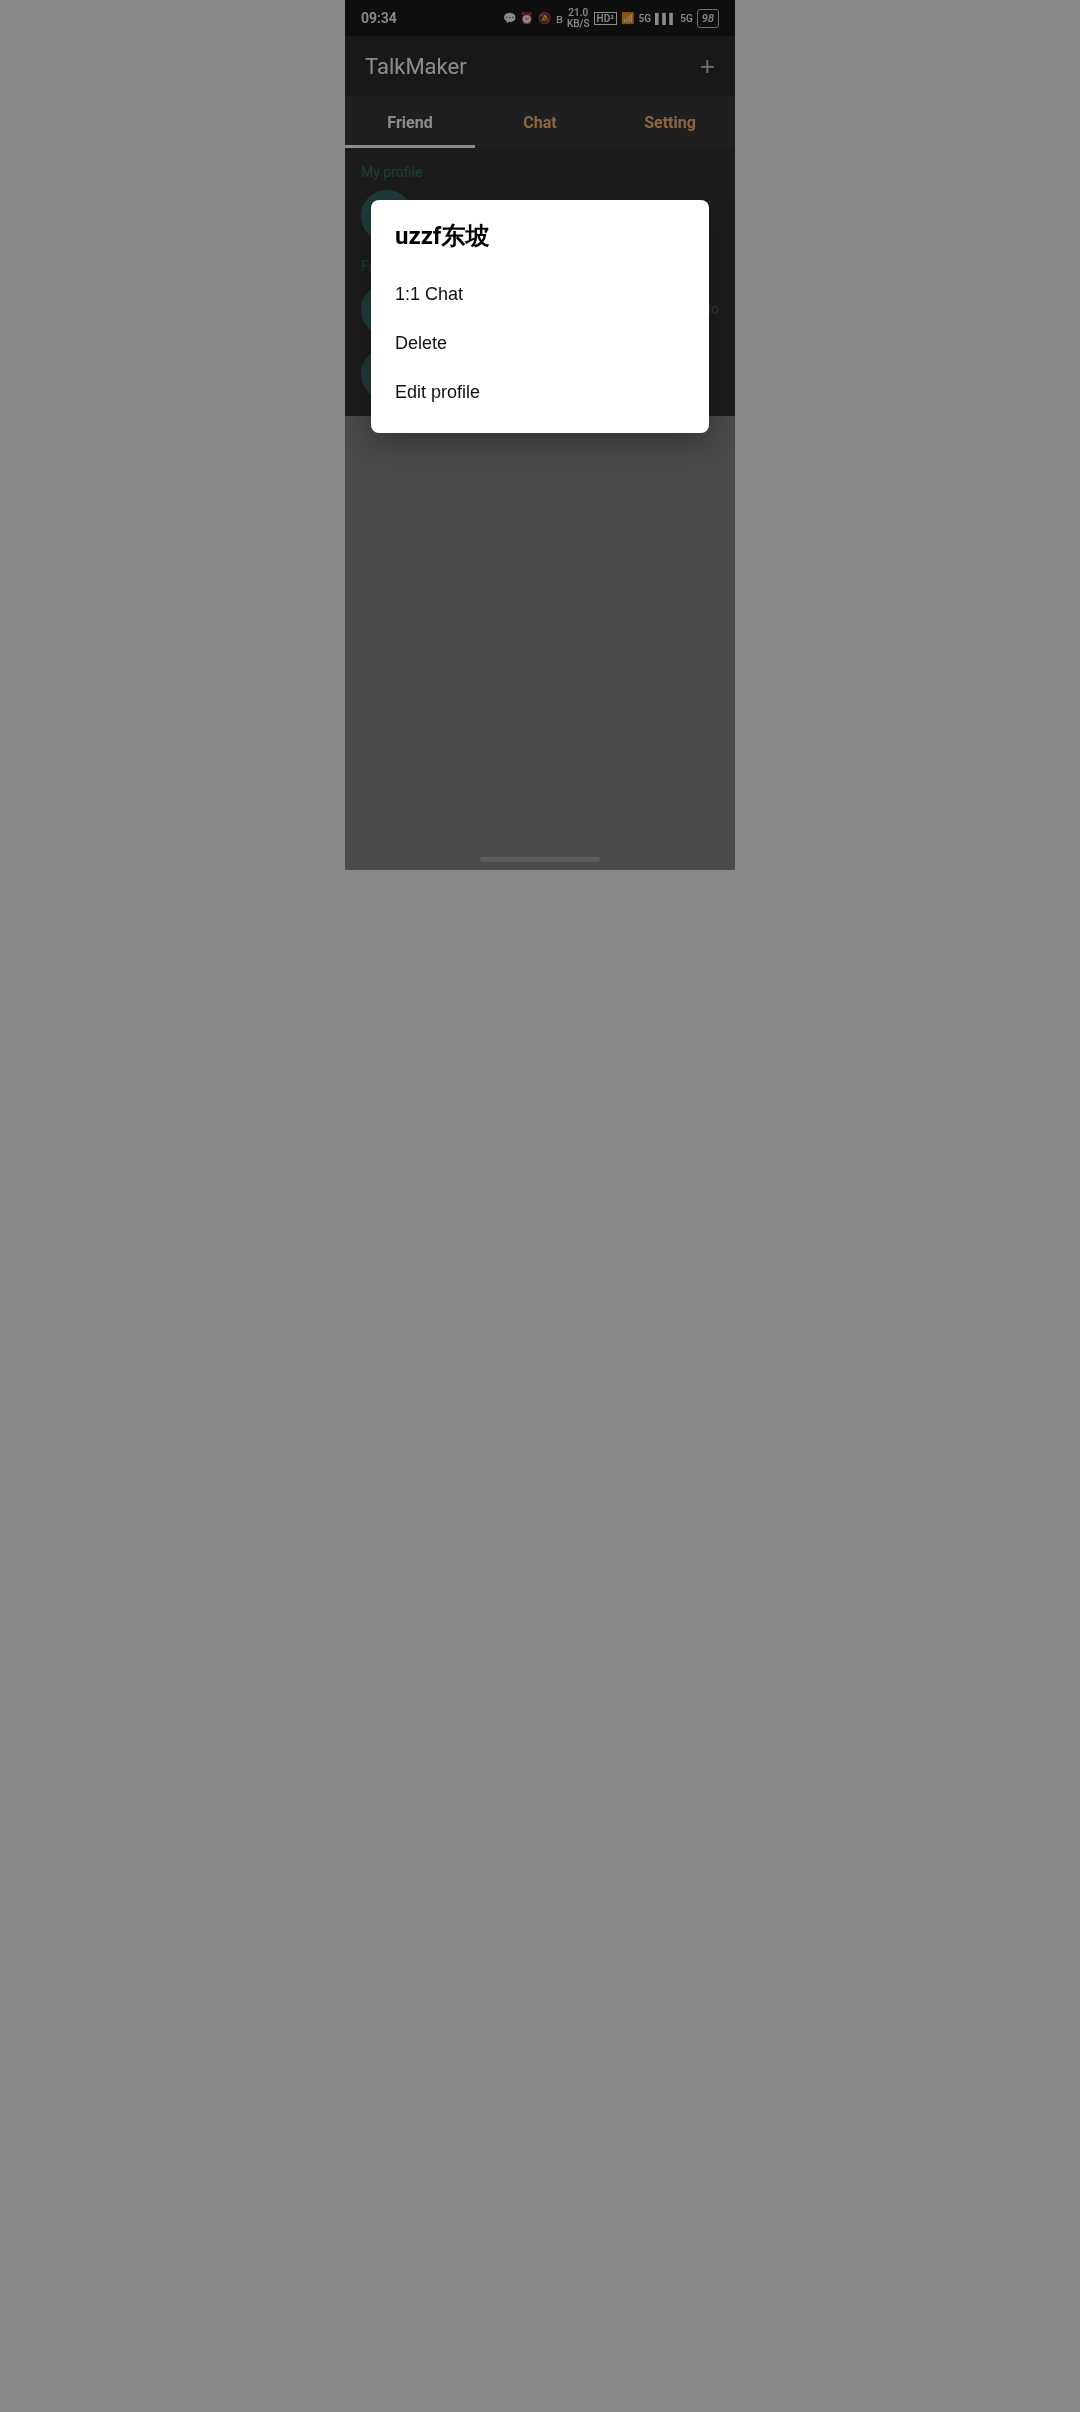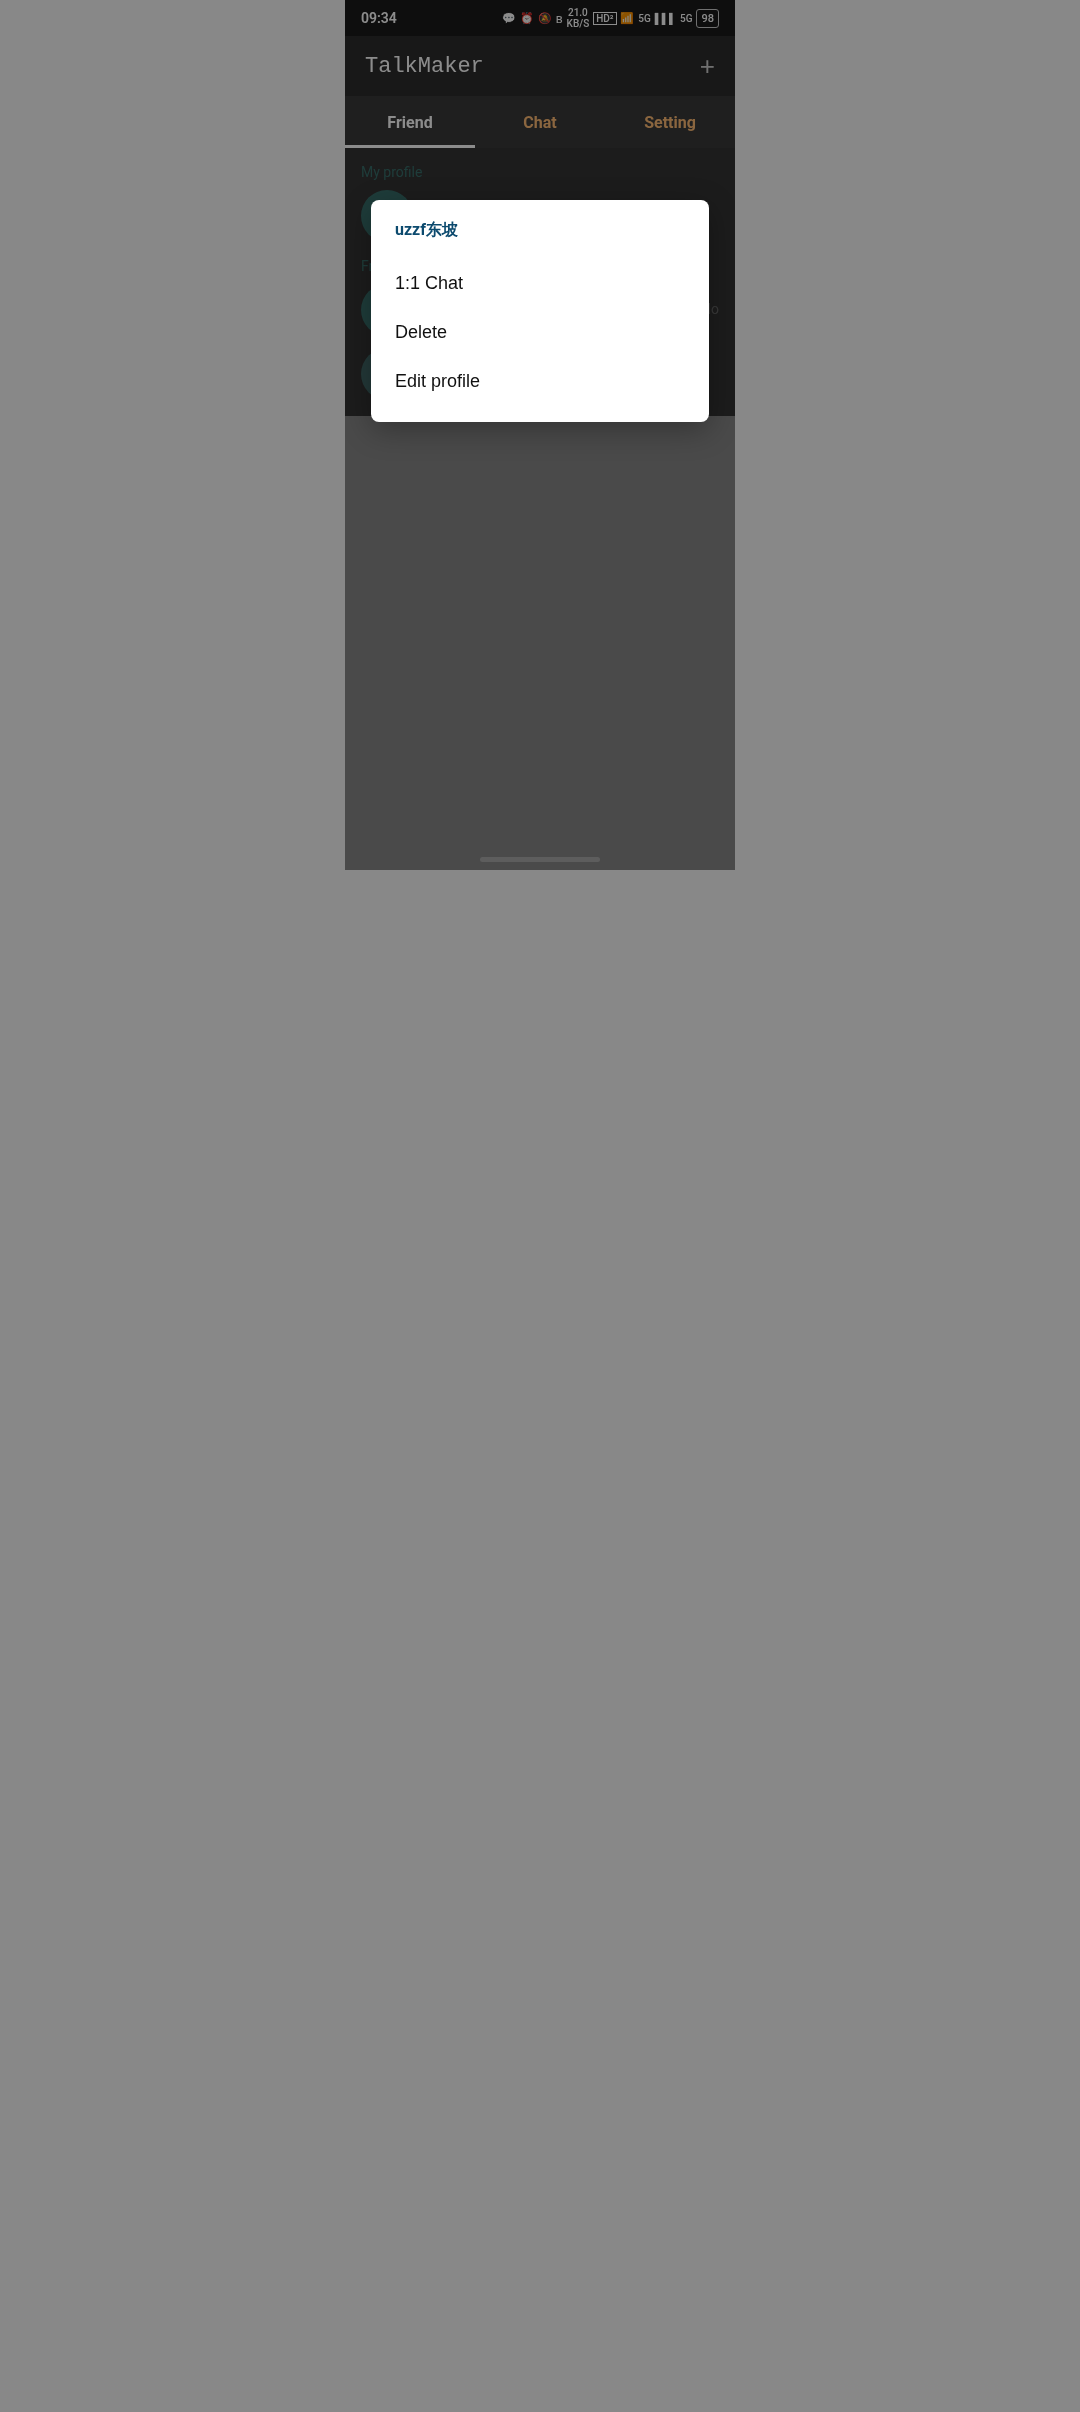--- a/index.html
+++ b/index.html
@@ -37,21 +37,20 @@
       height: 60px;
       display: flex;
       align-items: center;
       justify-content: space-between;
       padding: 0 20px;
     }
     .app-title {
       color: #fff;
       font-size: 22px;
       font-weight: 400;
-      font-family: Liberation Mono, monospace;
     }
     .add-button {
       color: #ccc;
       font-size: 26px;
       background: none;
       border: none;
       cursor: pointer;
       line-height: 1;
     }
 
@@ -146,23 +145,23 @@
       top: 200px;
       left: 26px;
       right: 26px;
       background: #fff;
       border-radius: 8px;
       z-index: 20;
       padding: 20px 24px 16px 24px;
       box-shadow: 0 8px 30px rgba(0,0,0,0.3);
     }
     .context-title {
-      font-size: 16px;
+      font-size: 24px;
       font-weight: 700;
-      color: #0c4a6e;
+      color: #000000;
       margin-bottom: 18px;
     }
     .context-item {
       font-size: 18px;
       color: #111;
       padding: 14px 0;
       cursor: pointer;
       border: none;
       background: none;
       width: 100%;
@@ -200,21 +199,21 @@
     <span>💬</span>
     <span>⏰</span>
     <span>🔕</span>
     <span style="font-size:13px;">ʙ</span>
     <span style="font-size:10px;">21.0<br>KB/S</span>
     <span style="font-size:10px;border:1px solid #fff;padding:0 2px;">HD²</span>
     <span>📶</span>
     <span style="font-size:10px;">5G</span>
     <span style="font-size:10px;">▌▌▌</span>
     <span style="font-size:10px;">5G</span>
-    <span style="font-size:11px;border:1px solid #ccc;padding:2px 4px;border-radius:3px;">98</span>
+    <span style="font-size:11px;border:1px solid #ccc;padding:2px 4px;border-radius:3px;font-style:italic;">98</span>
   </span>
 </div>
 
 <div class="app-bar">
   <span class="app-title">TalkMaker</span>
   <button class="add-button">+</button>
 </div>
 
 <div class="tab-bar">
   <div class="tab active">

